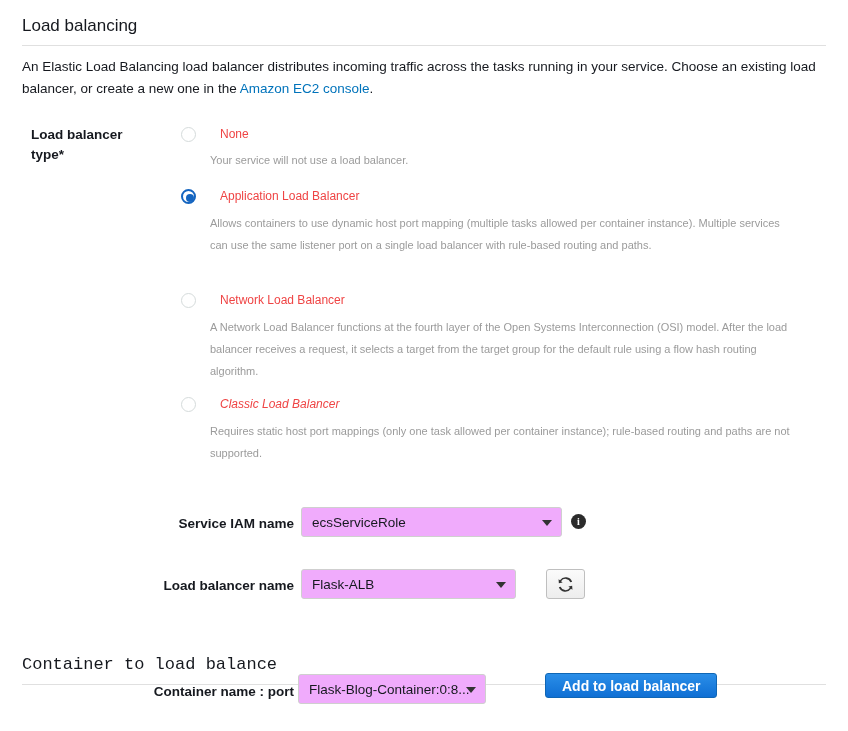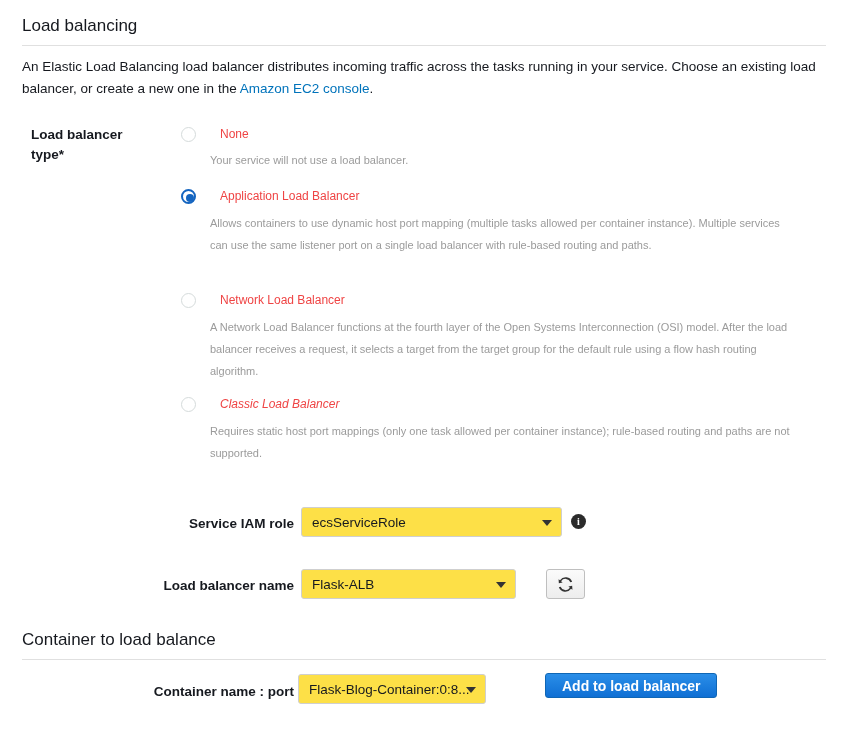--- a/index.html
+++ b/index.html
@@ -105,21 +105,21 @@
     padding-top: 6px;
     max-width: 590px;
   }
 
   
   .select {
     position: relative;
     height: 30px;
     border: 1px solid #cfcfcf;
     border-radius: 3px;
-    background: #fde047;
+    background: #f0abfc;
     box-sizing: border-box;
     display: flex;
     align-items: center;
     padding: 0 26px 0 10px;
     font-size: 13.5px;
     color: #16191f;
     white-space: nowrap;
     overflow: hidden;
   }
   .select .chev {
@@ -219,42 +219,42 @@
     <span class="radio-title" style="margin-left:24px;">Network Load Balancer</span>
   </div>
   <div class="abs radio-desc" style="left:210px; top:316px; width:592px; padding-top:0;">A Network Load Balancer functions at the fourth layer of the Open Systems Interconnection (OSI) model. After the load balancer receives a request, it selects a target from the target group for the default rule using a flow hash routing algorithm.</div>
 
   <div class="abs radio-row" style="left:181px; top:394px; width:640px;font-style:italic;">
     <span class="radio-mark"></span>
     <span class="radio-title" style="margin-left:24px;">Classic Load Balancer</span>
   </div>
   <div class="abs radio-desc" style="left:210px; top:420px; width:592px; padding-top:0;">Requires static host port mappings (only one task allowed per container instance); rule-based routing and paths are not supported.</div>
 
-  <div class="abs form-label" style="left:172px; top:514px; width:122px; text-align:right;">Service IAM role</div>
+  <div class="abs form-label" style="left:172px; top:514px; width:122px; text-align:right;">Service IAM name</div>
   <div class="abs select" style="left:301px; top:507px; width:261px;">
     <span>ecsServiceRole</span>
     <span class="chev"></span>
   </div>
   <div class="abs info-icon" style="left:571px; top:514px;">
     <span>i</span>
   </div>
 
   <div class="abs form-label" style="left:148px; top:576px; width:146px; text-align:right;">Load balancer name</div>
   <div class="abs select" style="left:301px; top:569px; width:215px;">
     <span>Flask-ALB</span>
     <span class="chev"></span>
   </div>
   <div class="abs refresh-btn" style="left:546px; top:569px;">
     <svg width="15" height="15" viewBox="0 0 16 16">
       <path d="M13.2 5.6 A5.6 5.6 0 0 0 3.3 4.5 L4.9 5.9 L0.9 6.6 L0.6 2.4 L2.1 3.4 A7.4 7.4 0 0 1 15.1 5.0 Z" fill="#333"></path>
       <path d="M2.8 10.4 A5.6 5.6 0 0 0 12.7 11.5 L11.1 10.1 L15.1 9.4 L15.4 13.6 L13.9 12.6 A7.4 7.4 0 0 1 0.9 11.0 Z" fill="#333"></path>
     </svg>
   </div>
 
-  <div class="abs" style="left:22px; top:630px; width:804px;">
+  <div class="abs" style="left:22px; top:655px; width:804px;font-family:Liberation Mono, monospace;">
     <h2 class="section-head">Container to load balance</h2>
     <hr class="rule">
   </div>
 
   <div class="abs form-label" style="left:136px; top:682px; width:158px; text-align:right;">Container name : port</div>
   <div class="abs select" style="left:298px; top:674px; width:188px;">
     <span>Flask-Blog-Container:0:8...</span>
     <span class="chev"></span>
   </div>
   <div class="abs primary-btn" style="left:545px; top:673px;">Add to load balancer</div>

